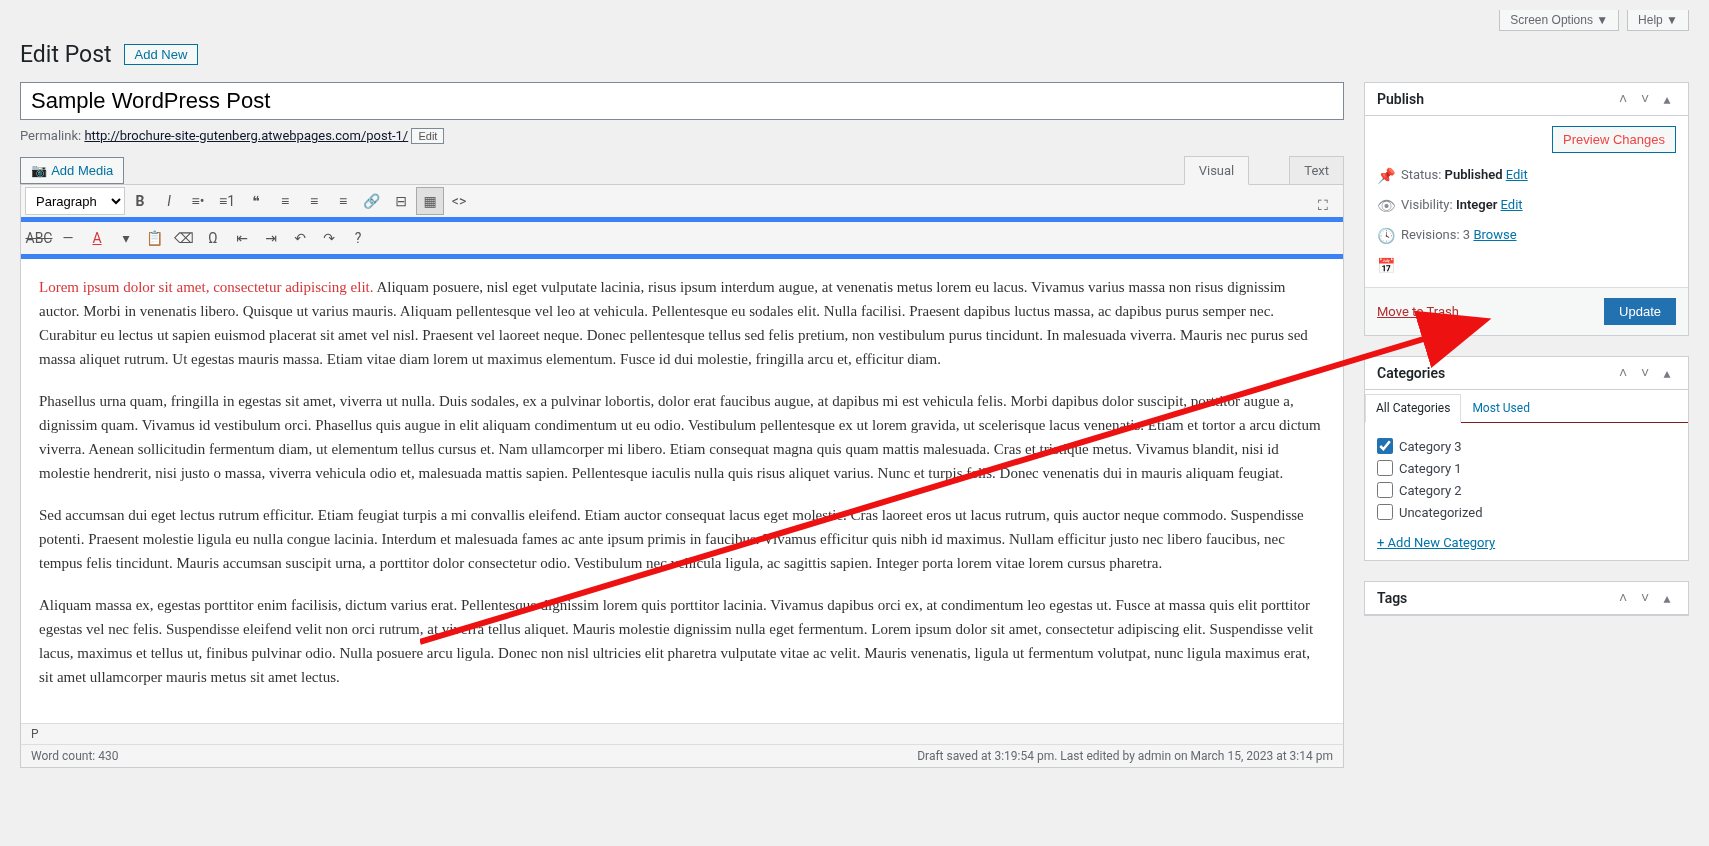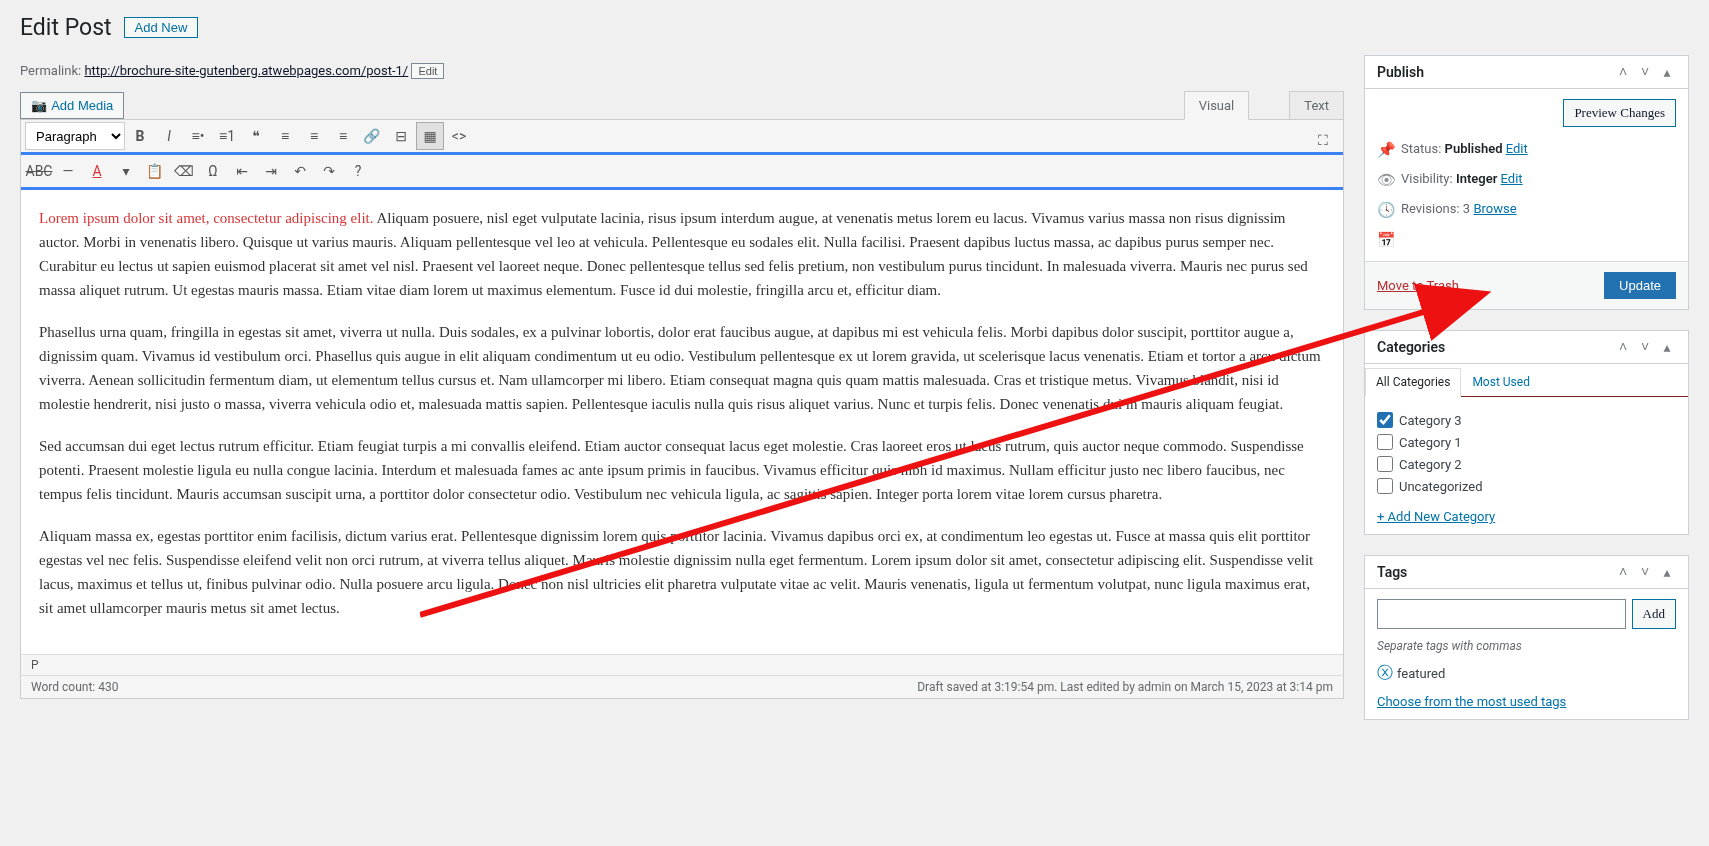--- a/index.html
+++ b/index.html
@@ -16,38 +16,38 @@
 .title-input { width: 100%; padding: 3px 10px; font-size: 22px; height: 38px; border: 1px solid #7e8993; background: #fff; }
 .permalink-row { padding: 8px 0; font-size: 13px; color: #646970; }
 .permalink-row a { color: #0f172a; text-decoration: underline; }
 .small-btn { border: 1px solid #7e8993; background: #f6f7f7; font-size: 11px; padding: 1px 6px; cursor: pointer; color: #555; }
 .media-tabs-row { display: flex; justify-content: space-between; align-items: flex-end; margin-top: 4px; }
 .add-media-btn { border: 1px solid #7e8993; background: #f6f7f7; padding: 5px 10px; cursor: pointer; color: #0071a1; font-size: 13px; display: flex; align-items: center; gap: 4px; }
 .editor-tabs { display: flex; }
 .editor-tab { background: #ebebeb; border: 1px solid #ccc; border-bottom: none; padding: 6px 14px; font-size: 13px; color: #646970; cursor: pointer; margin-left: 40px; }
 .editor-tab.active { background: #f5f5f5; border-bottom: 1px solid #f5f5f5; margin-bottom: -1px; }
 .editor-box { border: 1px solid #ccc; background: #fff; }
-.toolbar { background: #f5f5f5; border-bottom: 3px solid #3b82f6; display: flex; padding: 2px 4px; flex-wrap: wrap; gap: 1px; position: relative; }
+.toolbar { background: #f5f5f5; border-bottom: 5px solid #3b82f6; display: flex; padding: 2px 4px; flex-wrap: wrap; gap: 1px; position: relative; }
 .format-select { border: 1px solid #ccc; background: #fff; padding: 3px 6px; font-size: 13px; width: 100px; height: 28px; }
 .tb-btn { width: 28px; height: 28px; display: inline-flex; align-items: center; justify-content: center; cursor: pointer; color: #555; font-size: 14px; }
 .tb-btn.active { background: #e0e0e0; border: 1px solid #aaa; }
 .expand-btn { position: absolute; right: 6px; top: 6px; }
 .editor-content { padding: 16px 18px; font-family: Georgia, serif; font-size: 15px; line-height: 1.6; color: #333; min-height: 440px; }
 .editor-content p { margin-bottom: 18px; }
 .red-text { color: #d63638; }
 .status-bar { background: #f5f5f5; border-top: 1px solid #ddd; padding: 3px 10px; font-size: 12px; color: #555; }
 .footer-bar { background: #f5f5f5; border: 1px solid #ccc; border-top: 1px solid #ddd; display: flex; justify-content: space-between; padding: 4px 10px; font-size: 12px; color: #646970; margin-top: -1px; align-items: flex-end; }
 .postbox { background: #fff; border: 1px solid #ccd0d4; margin-bottom: 20px; }
 .postbox-header { display: flex; justify-content: space-between; align-items: center; border-bottom: 1px solid #ccd0d4; padding: 8px 12px; }
 .postbox-header h2 { font-size: 14px; font-weight: 600; color: #1d2327; }
 .postbox-ctrls { display: flex; gap: 4px; }
 .postbox-ctrls span { color: #787c82; cursor: pointer; font-size: 14px; width: 18px; text-align: center; }
 .postbox-inside { padding: 10px 12px; }
 .preview-row { text-align: right; margin-bottom: 8px; }
-.preview-btn { border: 1px solid #0071a1; background: #f6f7f7; color: #0f172a; padding: 5px 10px; cursor: pointer; font-size: 13px; font-family: Liberation Serif, serif; }
+.preview-btn { border: 1px solid #0071a1; background: #f6f7f7; color: #ef4444; padding: 5px 10px; cursor: pointer; font-size: 13px; }
 .meta-line { display: flex; align-items: flex-start; gap: 8px; padding: 6px 0; font-size: 13px; color: #646970; }
 .meta-line .dashicon { width: 16px; color: #8c8f94; font-size: 15px; }
 .meta-line a { color: #0073aa; text-decoration: underline; cursor: pointer; }
 .meta-line b { color: #1d2327; font-weight: 600; }
 .submit-row { display: flex; justify-content: space-between; align-items: center; border-top: 1px solid #dcdcde; padding: 10px 12px; margin: 6px -12px -10px; background: #f6f7f7; }
 .trash-link { color: #b32d2e; text-decoration: underline; cursor: pointer; font-size: 13px; }
 .update-btn { background: #2271b1; border: 1px solid #2271b1; color: #fff; padding: 5px 14px; font-size: 13px; cursor: pointer; }
 .cat-tabs { display: flex; border-bottom: 1px solid #7f1d1d; margin: -6px -12px 10px; }
 .cat-tab { padding: 6px 10px; font-size: 12px; color: #0073aa; cursor: pointer; border: 1px solid transparent; }
 .cat-tab.active { border: 1px solid #ddd; border-bottom: 1px solid #fff; margin-bottom: -1px; background: #fff; color: #1d2327; }
@@ -61,29 +61,34 @@
 .tag-chip { display: flex; align-items: center; gap: 4px; font-size: 13px; margin-bottom: 10px; }
 .tag-chip .remove { color: #0073aa; cursor: pointer; font-size: 16px; }
 .choose-tags-link { color: #0073aa; text-decoration: underline; cursor: pointer; font-size: 13px; }
 svg.arrow { position: absolute; z-index: 100; pointer-events: none; }
 .layout-wrap { position: relative; }
 </style>
 </head>
 <body>
 
 <div class="wrap">
+  <div class="top-row">
+    <button class="top-btn">Screen Options ▼</button>
+    <button class="top-btn">Help ▼</button>
+  </div>
 
   <div class="heading-row">
     <h1 class="page-title">Edit Post</h1>
     <button class="add-new-btn">Add New</button>
   </div>
 
   <div class="layout-wrap">
   <div class="layout">
     <div class="main-col">
+      <input class="title-input" value="Sample WordPress Post" style="">
       <div class="permalink-row">
         <span>Permalink:</span>
         <a href="#">http://brochure-site-gutenberg.atwebpages.com/post-1/</a>
         <button class="small-btn">Edit</button>
       </div>
 
       <div class="media-tabs-row">
         <button class="add-media-btn">
           <span>📷</span>
           <span>Add Media</span>
@@ -221,32 +226,20 @@
 
       <div class="postbox">
         <div class="postbox-header">
           <h2>Tags</h2>
           <div class="postbox-ctrls">
                 <span>˄</span>
                 <span>˅</span>
                 <span>▴</span>
               </div>
         </div>
-        <div class="postbox-inside">
-          <div class="tag-input-row">
-            <input class="tag-input" style="">
-            <button class="preview-btn">Add</button>
-          </div>
-          <div class="tag-hint">Separate tags with commas</div>
-          <div class="tag-chip">
-            <span class="remove">ⓧ</span>
-            <span>featured</span>
-          </div>
-          <a class="choose-tags-link">Choose from the most used tags</a>
-        </div>
       </div>
     </div>
   </div>
 
   <svg class="arrow" style="left:400px;top:210px;width:1100px;height:360px;">
     <defs>
           <marker id="ah" markerWidth="12" markerHeight="12" refX="10" refY="5" orient="auto">
             <polygon points="0 0, 12 5, 0 10" fill="#e11"></polygon>
           </marker>
         </defs>

